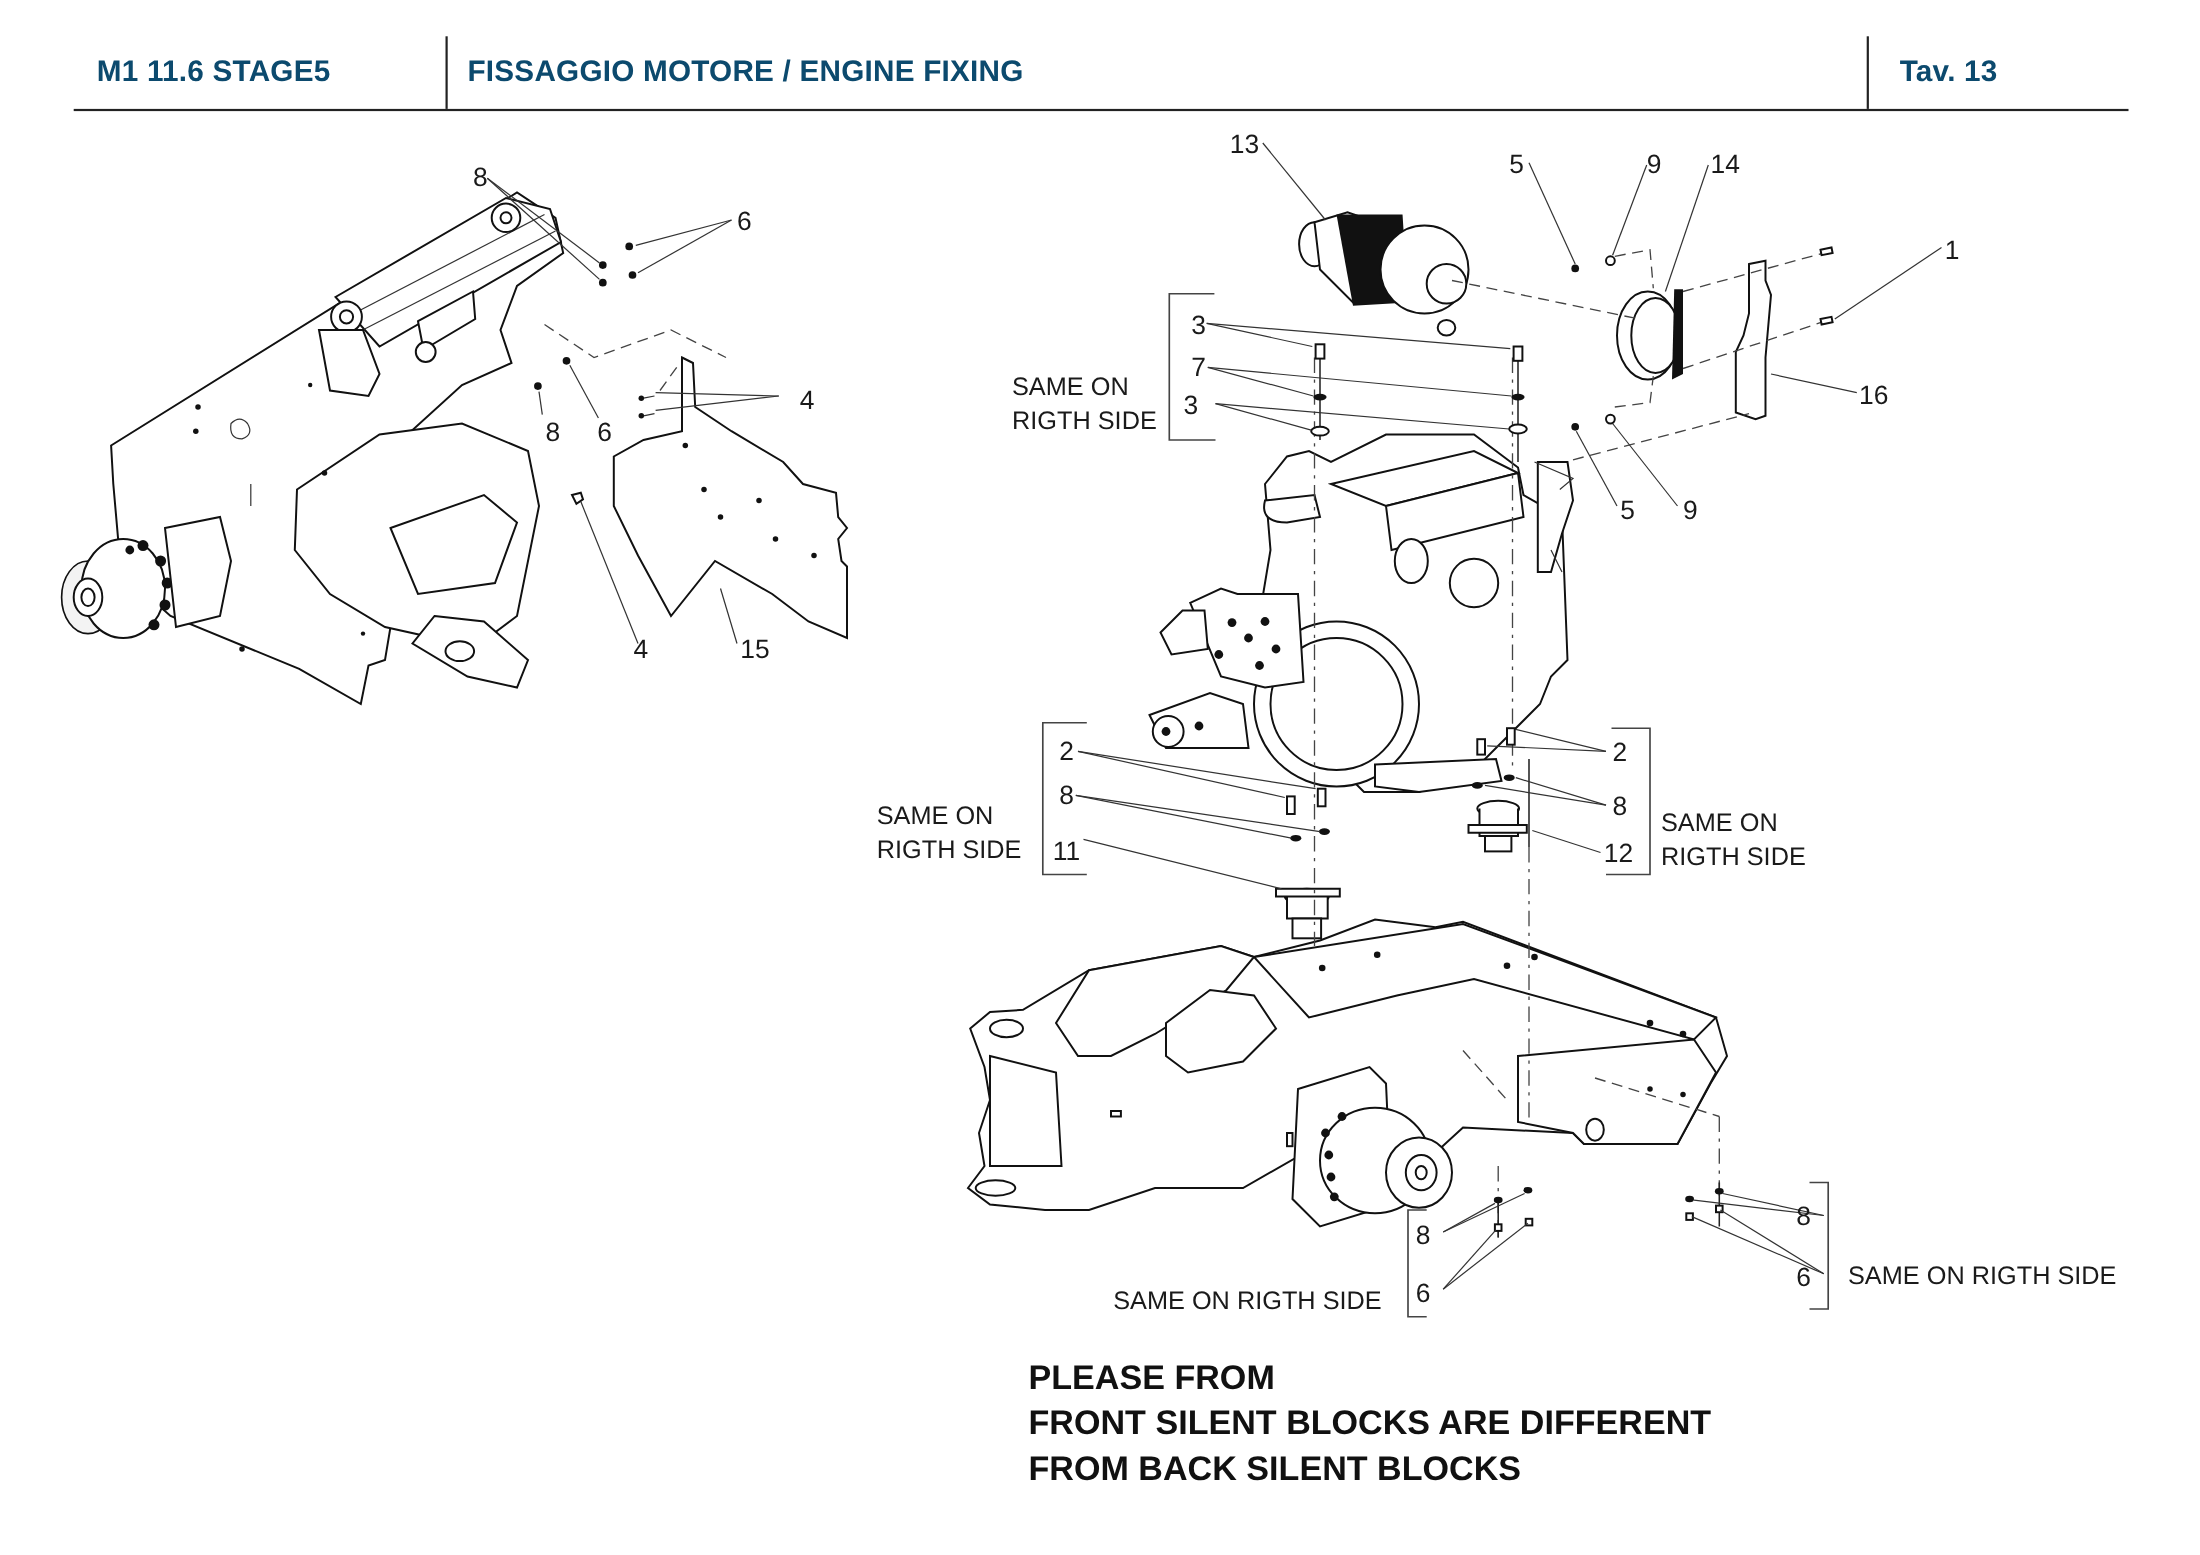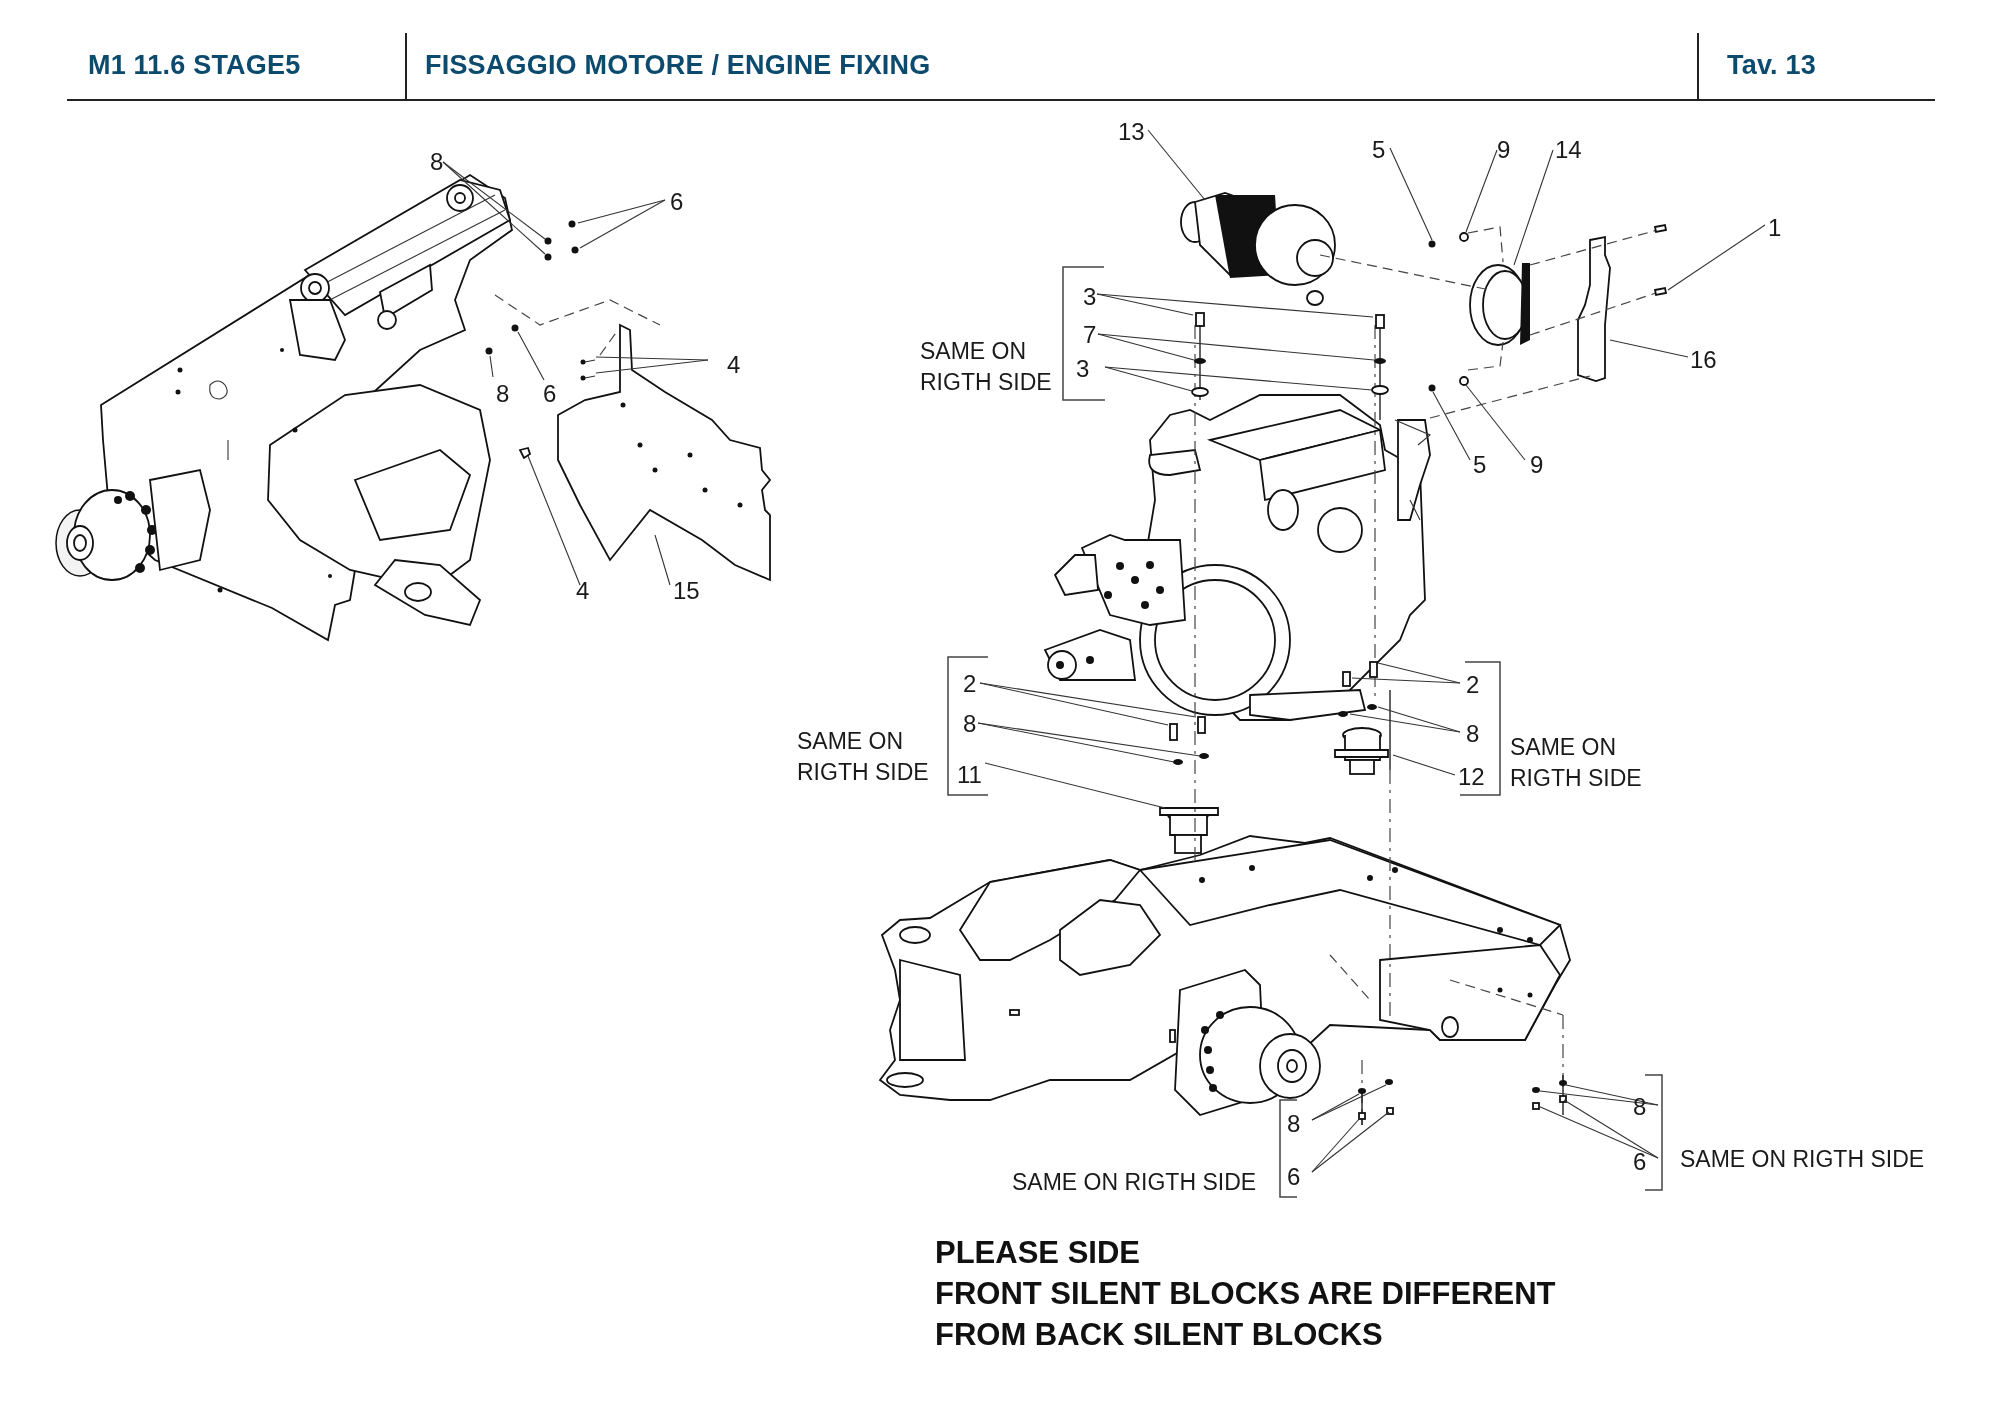--- a/index.html
+++ b/index.html
@@ -366,16 +366,16 @@
   <div class="callout" style="left:1287px; top:1165px;">6</div>
 </div>
 
 <div>
   <div class="callout" style="left:1633px; top:1095px;">8</div>
   <div class="callout" style="left:1633px; top:1150px;">6</div>
   <div class="note" style="left:1680px; top:1104px;">SAME ON RIGTH SIDE</div>
 </div>
 
 <div class="please">
-  <div>PLEASE SIDE</div>
+  <div>PLEASE FROM</div>
   <div>FRONT SILENT BLOCKS ARE DIFFERENT</div>
   <div>FROM BACK SILENT BLOCKS</div>
 </div>
 
 </body></html>

